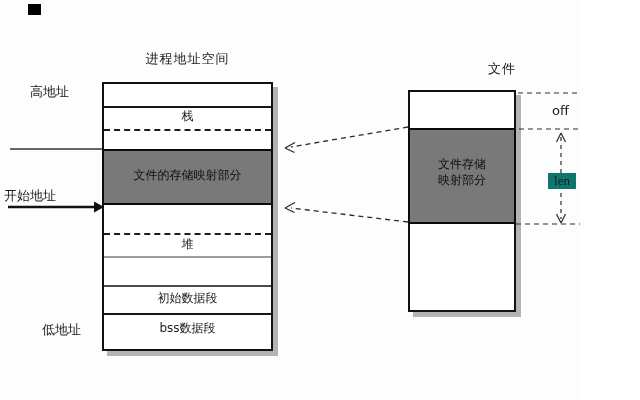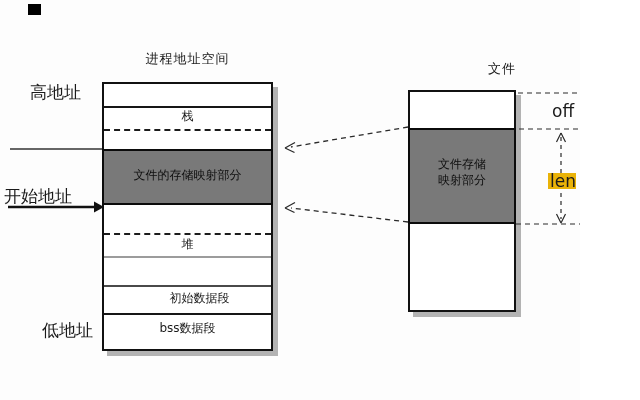--- a/index.html
+++ b/index.html
@@ -4,21 +4,21 @@
 <style>
   * { margin:0; padding:0; box-sizing:border-box; }
   html,body { background:#fff; }
   #canvas {
     position:relative; width:580px; height:400px;
     background:#fdfdfd; overflow:hidden;
     font-family:"DejaVu Sans","Liberation Sans",sans-serif;
     color:#1a1a1a;
   }
   .abs { position:absolute; }
-  .lbl { font-size:17px; line-height:16px; white-space:nowrap; }
+  .lbl { font-size:13px; line-height:16px; white-space:nowrap; }
   .seg-lbl { font-size:12px; line-height:16px; text-align:center; width:100%; position:absolute; }
   .title { font-size:13px; text-align:center; letter-spacing:1px; }
 
   
   .corner { background:#000; position:absolute; }
   #corner-tl { left:28px; top:4px; width:13px; height:11px; }
   #corner-br { left:584px; top:381px; width:13px; height:11px; }
 
   
   #process-box {
@@ -38,21 +38,21 @@
   #mapped-segment  {
     position:absolute; left:-2px; right:-2px; top:65px; height:56px;
     background:#797979; border:2px solid #0b0b0b;
   }
   #mapped-segment .seg-lbl { top:16px; color:#0e0e0e; }
   #heap-dashed     { top:149px; }
   #heap-label      { top:152px; }
   #heap-line       { top:172px; }
   #bss-label       { top:191px;margin-top:45px; }
   #bss-line        { top:201px; }
-  #data-label      { top:206px;margin-left:12px; }
+  #data-label      { top:206px; }
   #data-line       { top:229px; }
   #text-label      { top:239px; }
 
   
   #file-box {
     left:408px; top:90px; width:108px; height:222px;
     border:2px solid #111; background:#fff;
     box-shadow:5px 5px 0 0 #b3b3b3; z-index:1;
   }
   #file-mapped-segment {
@@ -62,21 +62,21 @@
   }
   #file-mapped-segment .fm-line { font-size:12px; line-height:16px; color:#0e0e0e; }
 
   
   #process-title { left:102px; top:50px; width:171px; }
   #file-title    { left:408px; top:60px; width:108px;text-align:right; }
   #high-address-label  { left:30px;  top:84px; }
   #start-address-label { left:4px;   top:188px; }
   #low-address-label   { left:42px;  top:322px; }
   #off-label { left:552px; top:103px; width:34px; z-index:3; }
-  #len-label { left:548px; top:173px; width:28px; text-align:right; background:#eab308; z-index:3; }
+  #len-label { left:548px; top:173px; width:28px; text-align:center; background:#0f766e; z-index:3;font-family:Liberation Serif, serif; }
 
   
   #annotation-lines { position:absolute; left:0; top:0; z-index:2; pointer-events:none; }
 </style>
 </head>
 <body>
 
 <div id="canvas">
 
   <div id="corner-tl" class="corner"></div>

